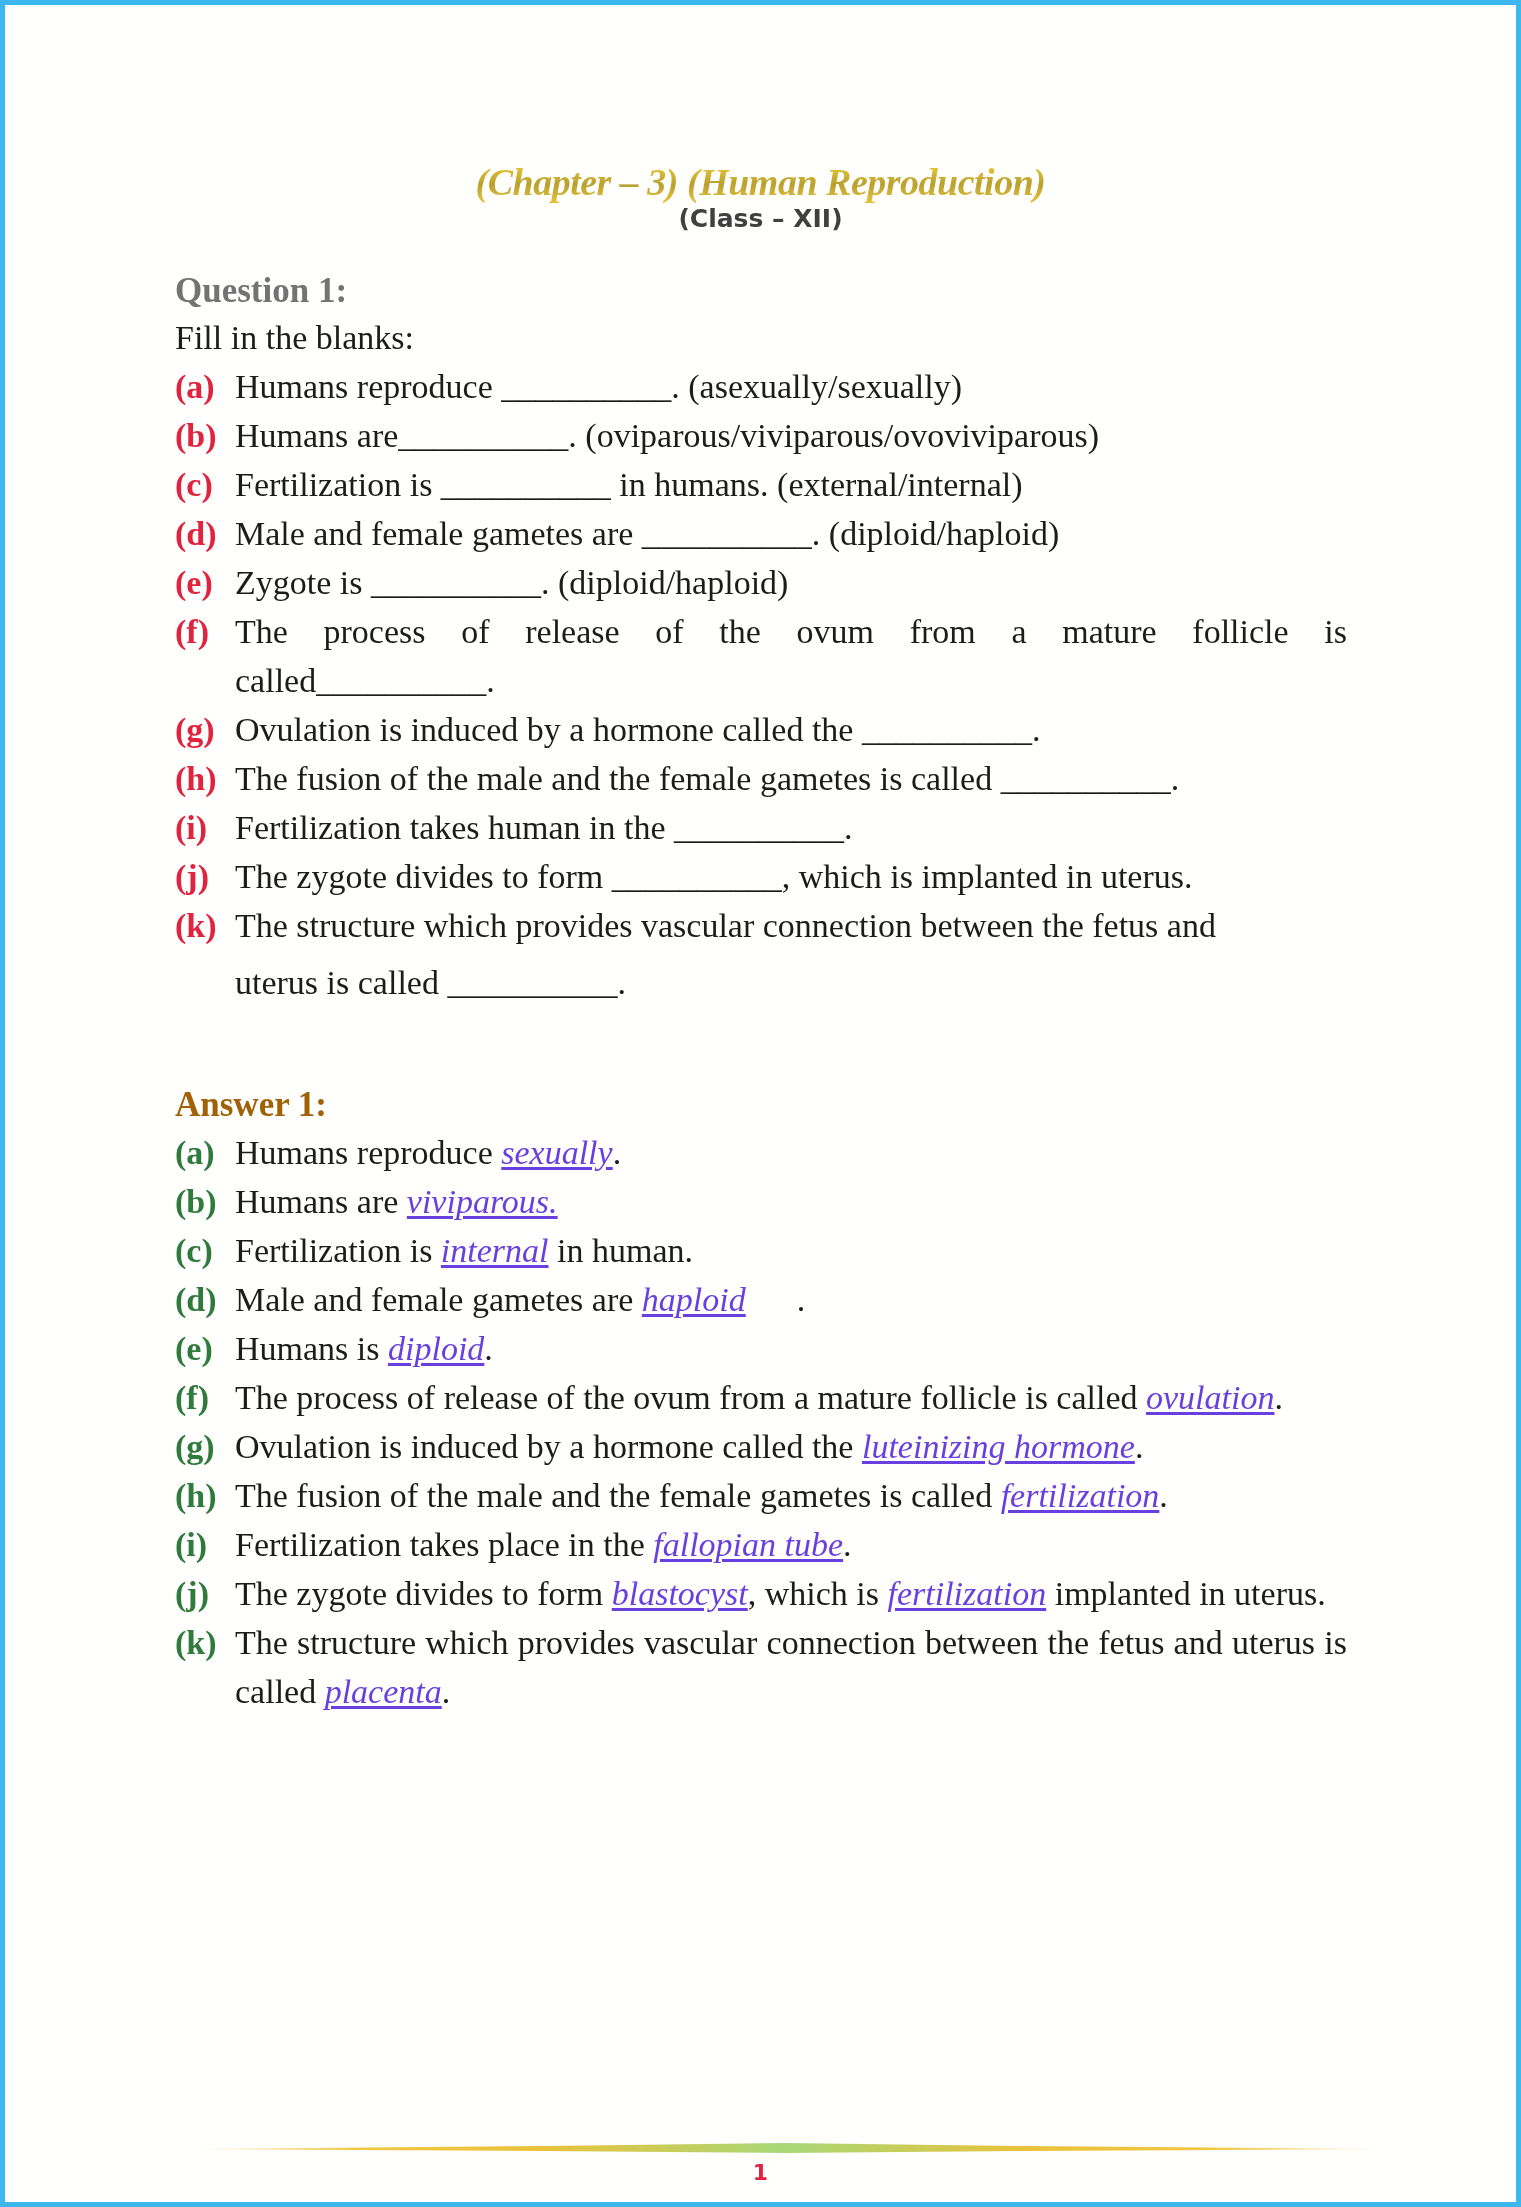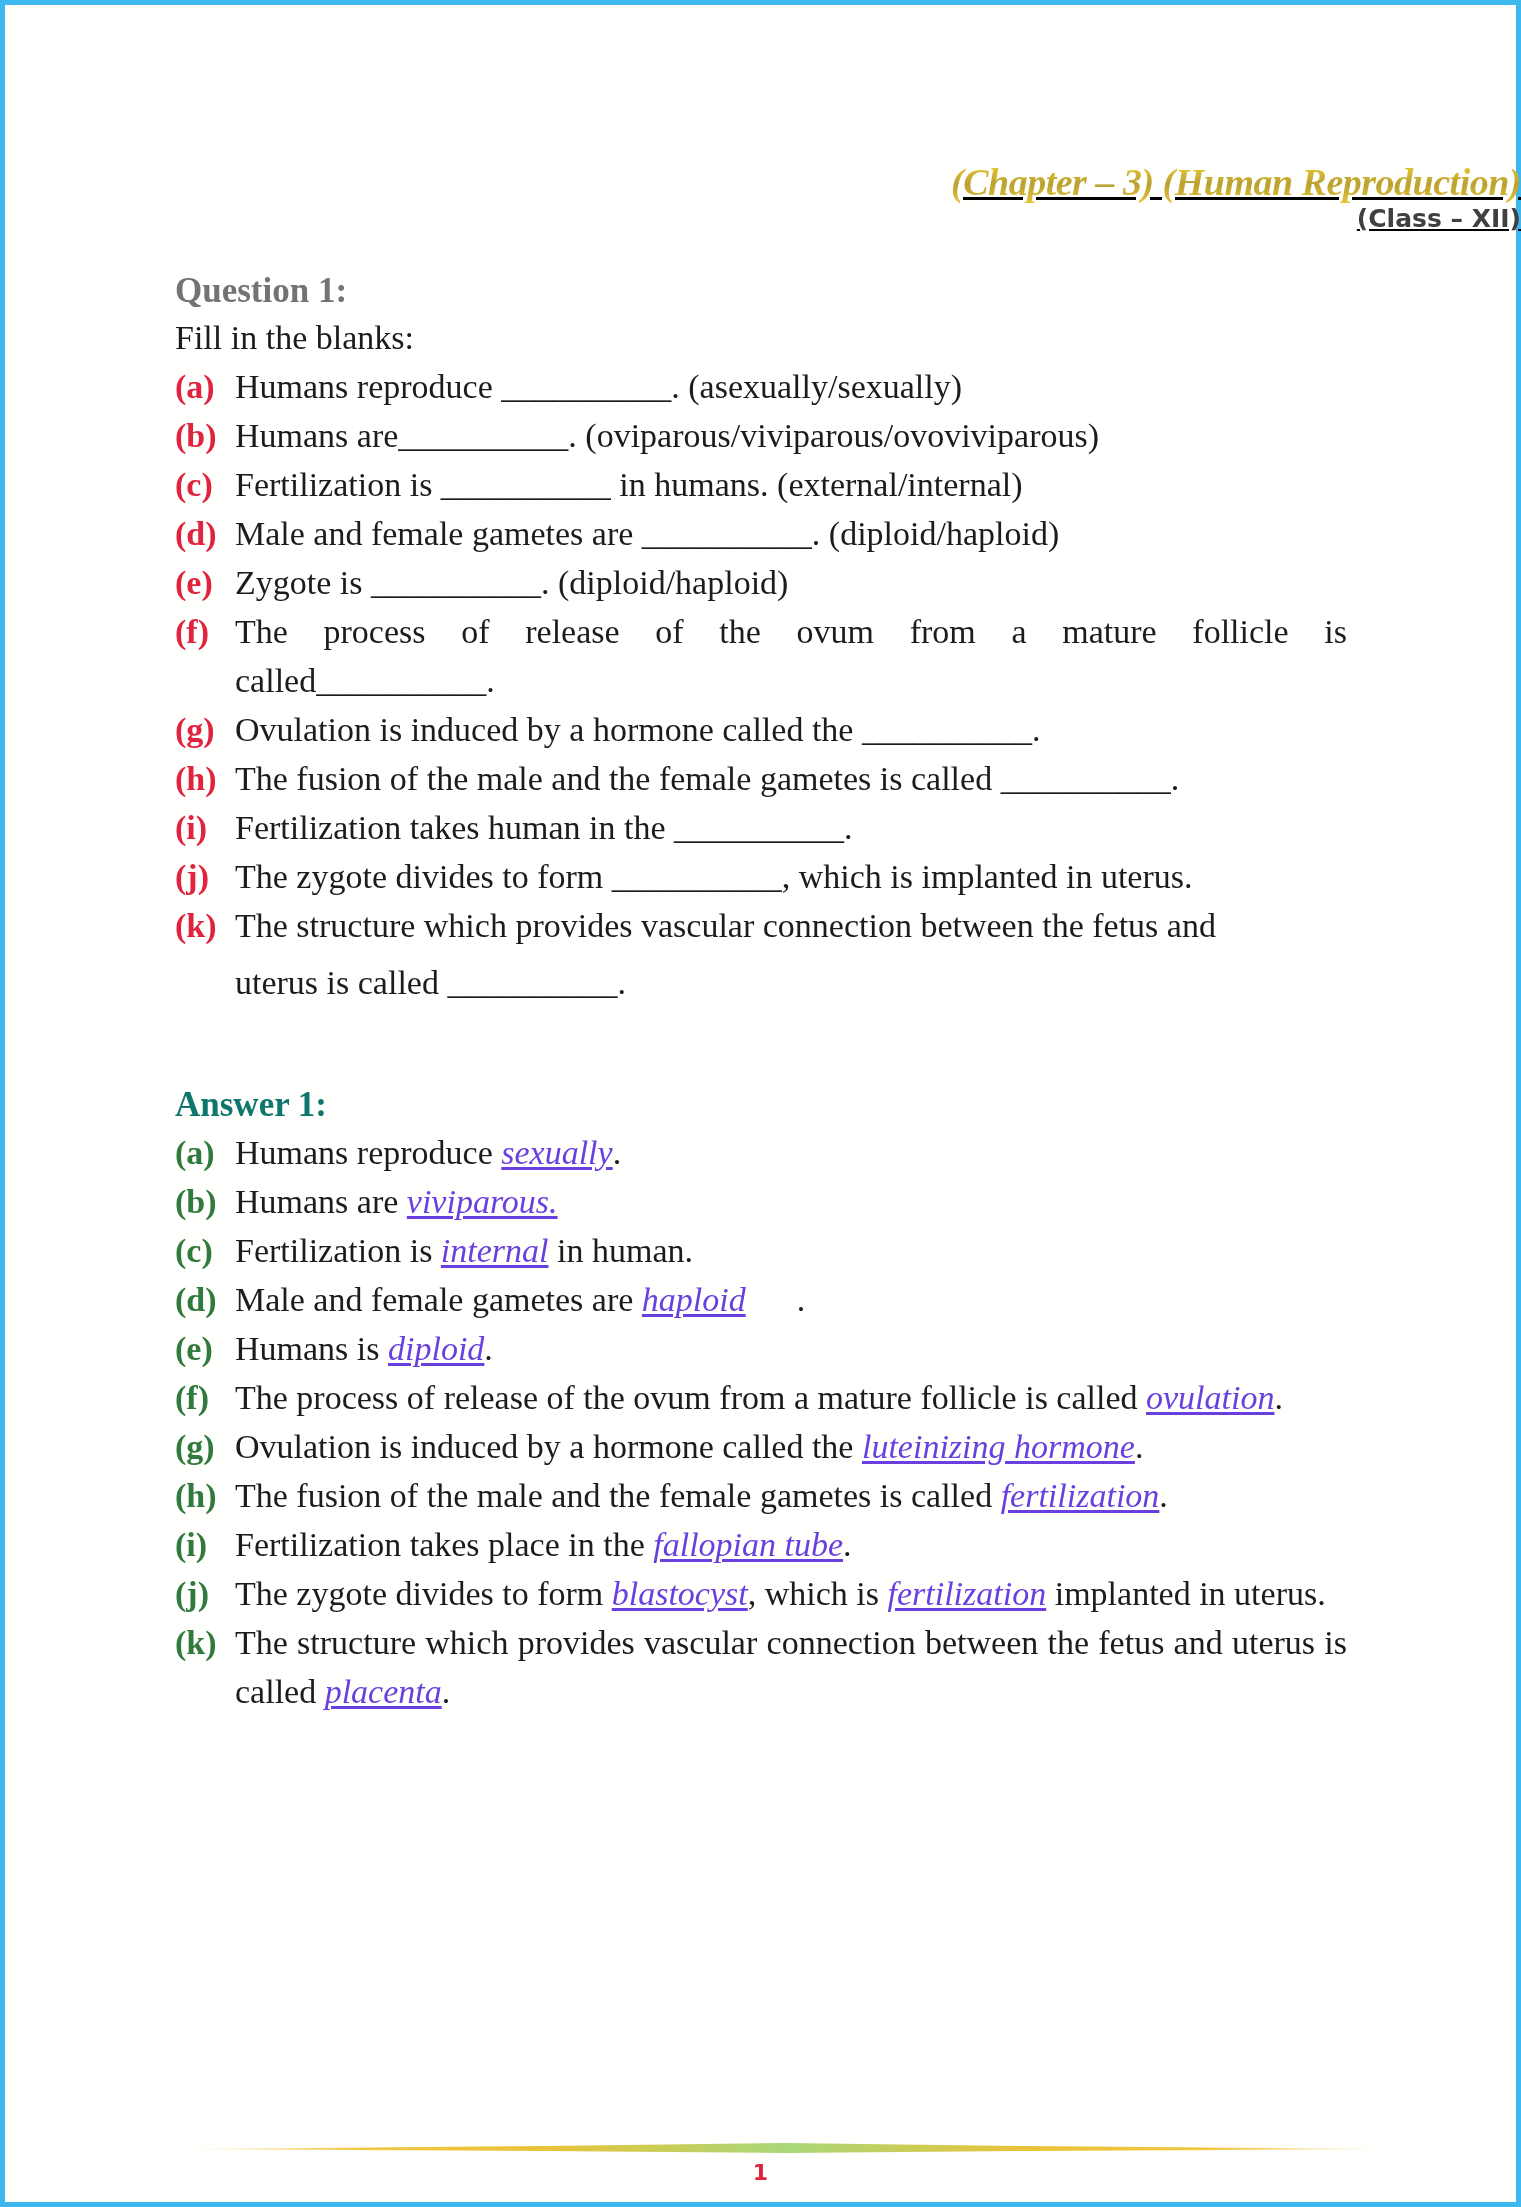--- a/index.html
+++ b/index.html
@@ -16,22 +16,21 @@
       left: 0; top: 0;
       width: 1521px; height: 2207px;
       box-sizing: border-box;
       border: 5px solid #3cb8ee;
       background: #fffffd;
     }
     .header {
       position: absolute;
       left: 0; right: 0;
       top: 160px;
-      text-align: right;
-      text-decoration: underline;
+      text-align: center;
     }
     .chapter-title {
       font-family: "Liberation Serif", serif;
       font-style: italic;
       font-weight: bold;
       font-size: 38px;
       line-height: 44px;
       color: #c9a820;
       background: linear-gradient(180deg, #f3d43a 0%, #b9a030 55%, #e8c53a 100%);
       -webkit-background-clip: text;
@@ -54,21 +53,21 @@
       width: 1172px;
       font-size: 34px;
       color: #1c1c1c;
     }
     .section-heading {
       font-weight: bold;
       font-size: 35px;
       line-height: 46px;
     }
     .q-heading { color: #737373; }
-    .a-heading { color: #0f766e; }
+    .a-heading { color: #a16207; }
     .plain-line {
       line-height: 48px;
     }
     .item {
       display: flex;
       align-items: flex-start;
       line-height: 49px;
     }
     .marker {
       width: 60px;

